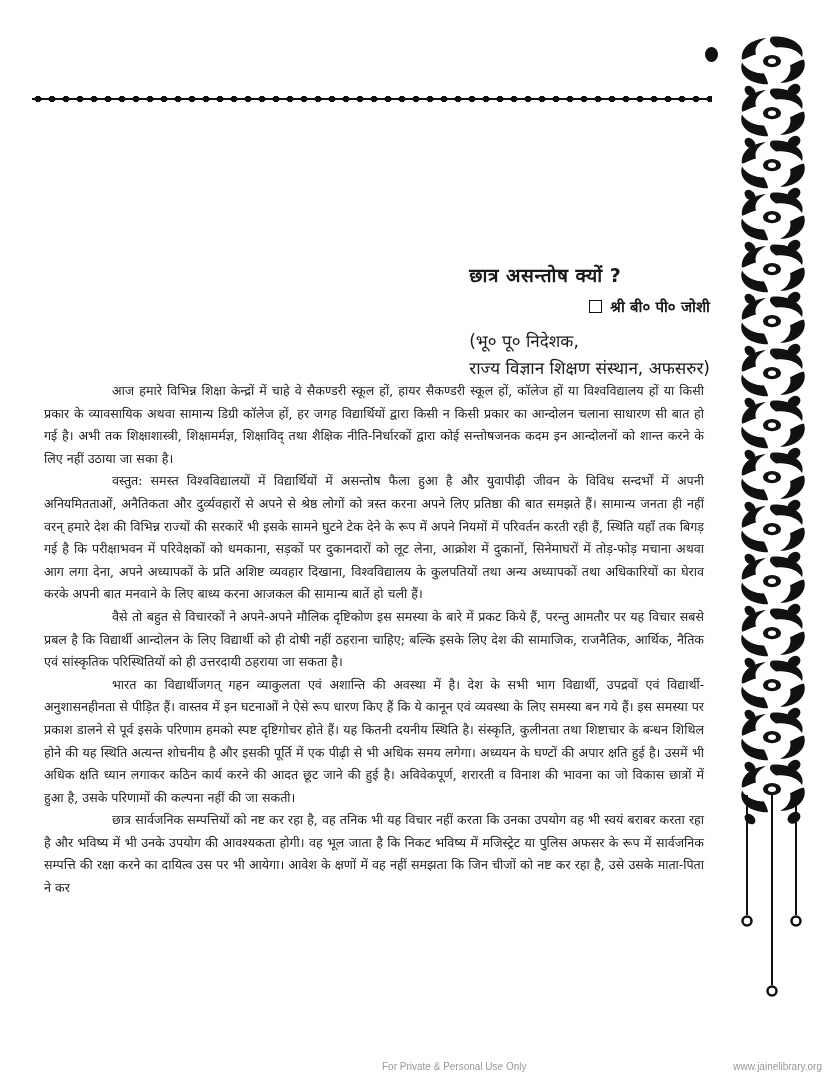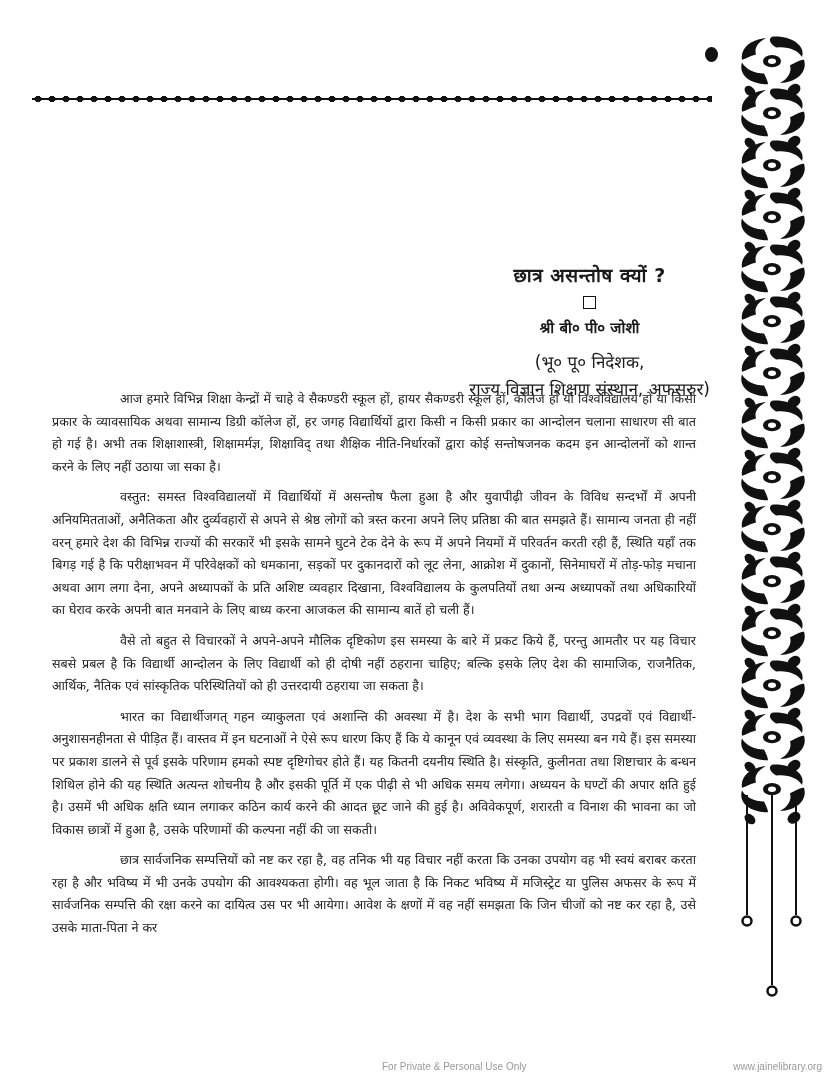--- a/index.html
+++ b/index.html
@@ -16,34 +16,34 @@
     background-image:
       radial-gradient(ellipse 4px 3.2px at 6px 4px, #111 96%, transparent 100%),
       linear-gradient(#111, #111);
     background-size: 14px 8px, 100% 2px;
     background-position: 0 0, 0 3px;
     background-repeat: repeat-x, no-repeat;
   }
   .border-col { position: absolute; left: 732px; top: 30px; width: 80px; height: 1010px; }
   .strings { position: absolute; left: 732px; top: 795px; width: 80px; height: 210px; }
 
-  .title-block { position: absolute; right: 118px; top: 262px; text-align: center; }
+  .title-block { position: absolute; right: 118px; top: 262px; text-align: left; }
   .title {
     font-family: "DejaVu Sans", sans-serif; font-weight: bold; font-size: 19px;
     letter-spacing: 0.5px; margin: 0 0 8px 0;
   }
-  .author { font-weight: bold; font-size: 15px; margin: 0 0 12px 0; display: flex; justify-content: flex-end; align-items: center; gap: 8px; flex-direction: column; }
+  .author { font-weight: bold; font-size: 15px; margin: 0 0 12px 0; display: flex; justify-content: flex-end; align-items: center; gap: 8px; }
   .box-glyph { display: inline-block; width: 11px; height: 11px; border: 1.5px solid #111; }
   .affil { font-size: 17px; line-height: 27px; margin: 0; }
 
   .body-text {
     position: absolute; left: 44px; top: 380px; width: 660px;
     font-family: "DejaVu Serif", serif; font-size: 12.6px; line-height: 22.6px; text-align: justify;
   }
-  .body-text p { margin: 8px; text-indent: 68px; }
+  .body-text p { margin: 0; text-indent: 68px; }
 
   .footer {
     position: absolute; left: 0; top: 1061px; width: 828px; height: 16px;
     font-family: "Liberation Sans", sans-serif; font-size: 10px; color: #9a9a9a;
   }
   .footer span { position: absolute; top: 0; }
   .f-left { left: 6px; margin-top: 27px; }
   .f-center { left: 370px; padding-left: 12px; }
   .f-right { right: 6px; }
 </style>

